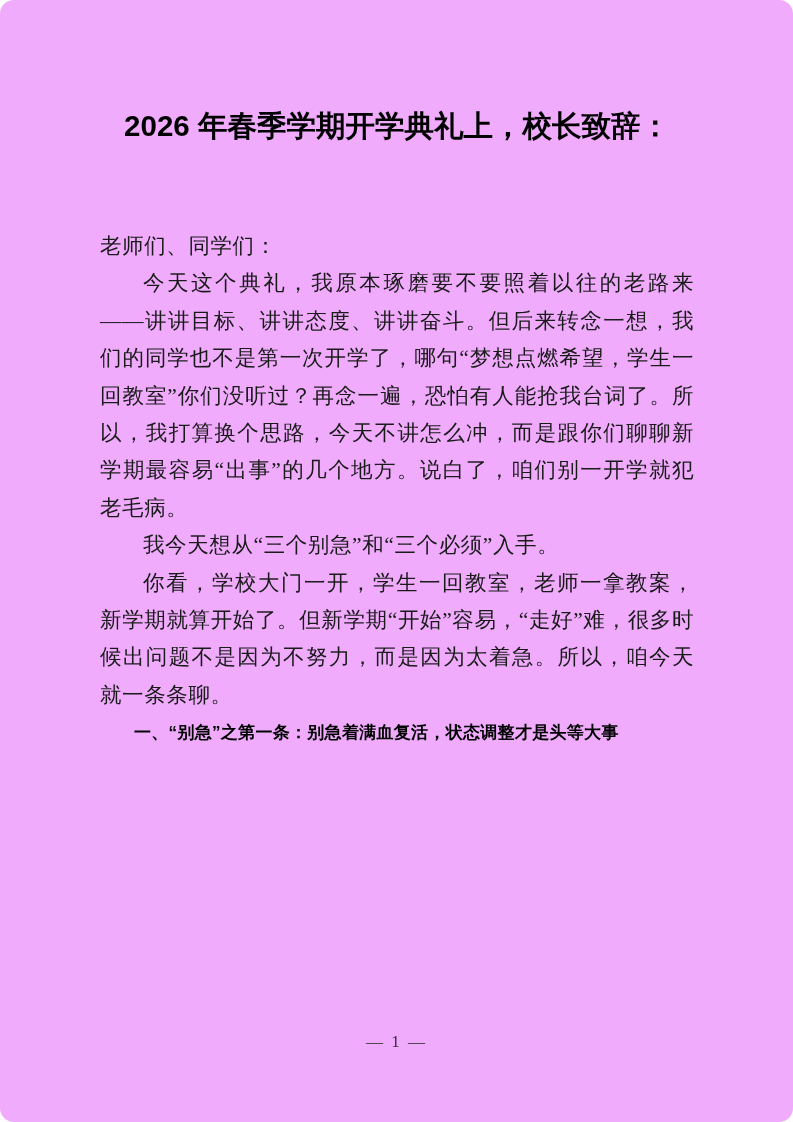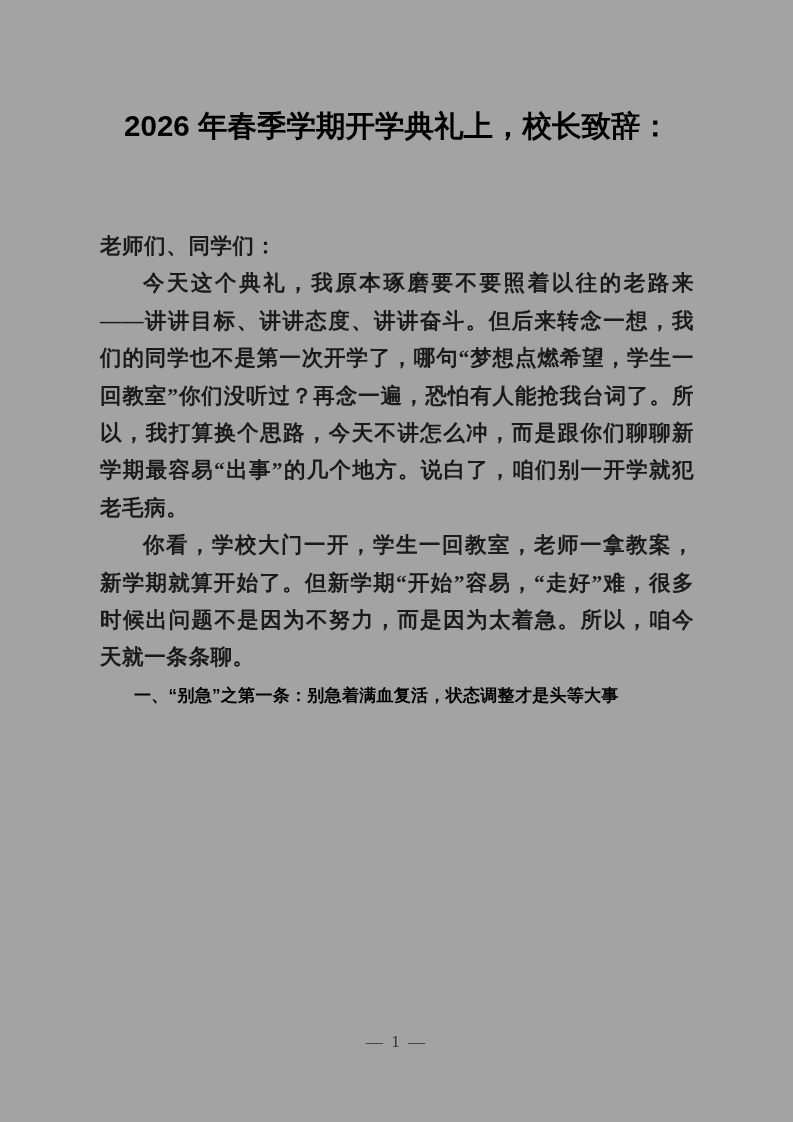--- a/index.html
+++ b/index.html
@@ -17,22 +17,23 @@
     color: #000000;
     -webkit-font-smoothing: antialiased;
   }
 
   .page {
     position: absolute;
     left: 0;
     top: 0;
     width: 793px;
     height: 1122px;
-    background: #a3a3a3;
+    background: #f0abfc;
     box-sizing: border-box;
+    border-radius: 14px;
   }
 
   .content {
     position: absolute;
     left: 100px;
     top: 104px;
     width: 594px;
   }
 
   
@@ -52,21 +53,20 @@
   .body-text {
     font-family: "Liberation Serif", "DejaVu Serif", serif;
     font-size: 21.5px;
     line-height: 37.4px;
     color: #1a1a1a;
     text-align: justify;
     text-justify: inter-ideograph;
     margin: 0;
     word-break: break-all;
     letter-spacing: 0.6px;
-    font-weight: bold;
   }
 
   .p-salutation {
     text-indent: 0;
   }
 
   .p-indent {
     text-indent: 2em;
   }
 
@@ -113,20 +113,21 @@
       <br>
     </h1>
 
     <div class="gap-after-title"></div>
 
     <p class="body-text p-salutation">老师们、同学们：</p>
 
 
     <p class="body-text p-indent">今天这个典礼，我原本琢磨要不要照着以往的老路来——讲讲目标、讲讲态度、讲讲奋斗。但后来转念一想，我们的同学也不是第一次开学了，哪句“梦想点燃希望，学生一回教室”你们没听过？再念一遍，恐怕有人能抢我台词了。所以，我打算换个思路，今天不讲怎么冲，而是跟你们聊聊新学期最容易“出事”的几个地方。说白了，咱们别一开学就犯老毛病。</p>
 
+    <p class="body-text p-indent">我今天想从“三个别急”和“三个必须”入手。</p>
 
     <p class="body-text p-indent">你看，学校大门一开，学生一回教室，老师一拿教案，新学期就算开始了。但新学期“开始”容易，“走好”难，很多时候出问题不是因为不努力，而是因为太着急。所以，咱今天就一条条聊。</p>
 
     <p class="section-heading">一、“别急”之第一条：别急着满血复活，状态调整才是头等大事</p>
 
 
   </div>
 
   <div class="page-footer">— 1 —</div>
 

